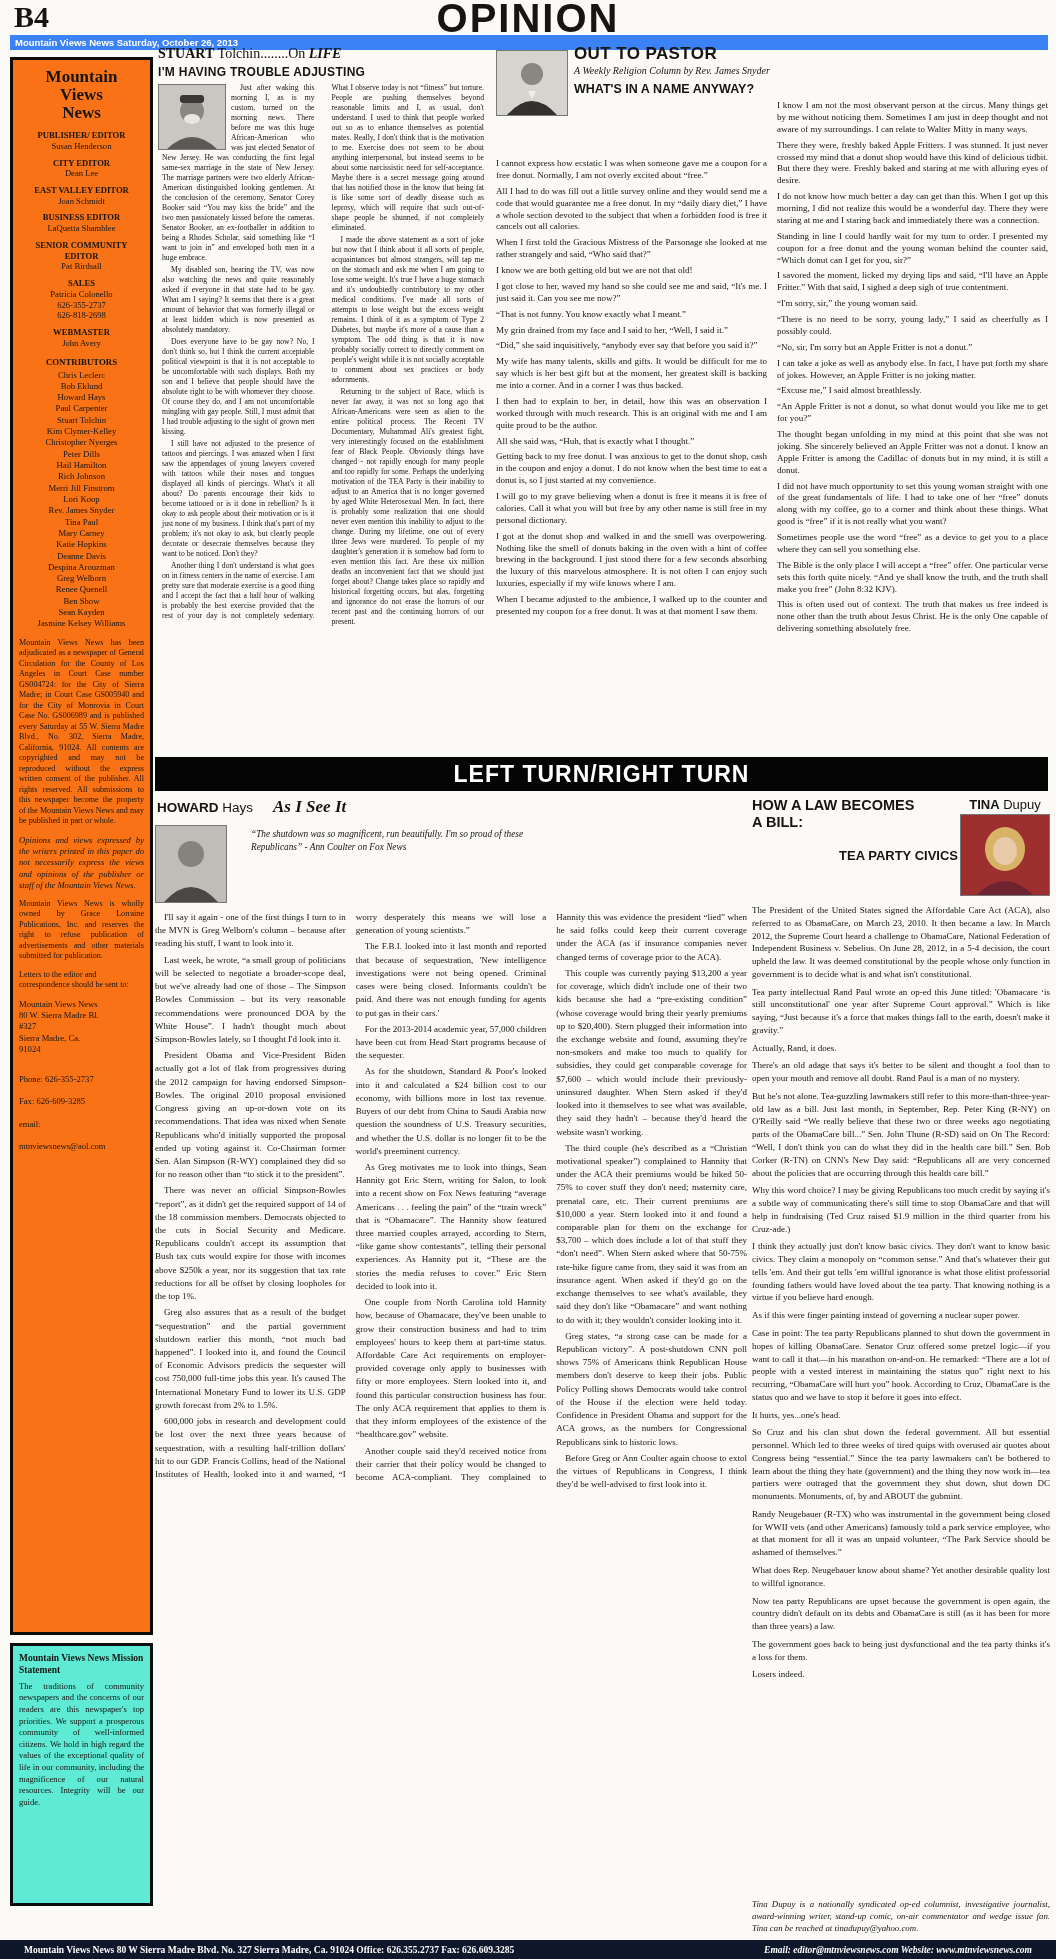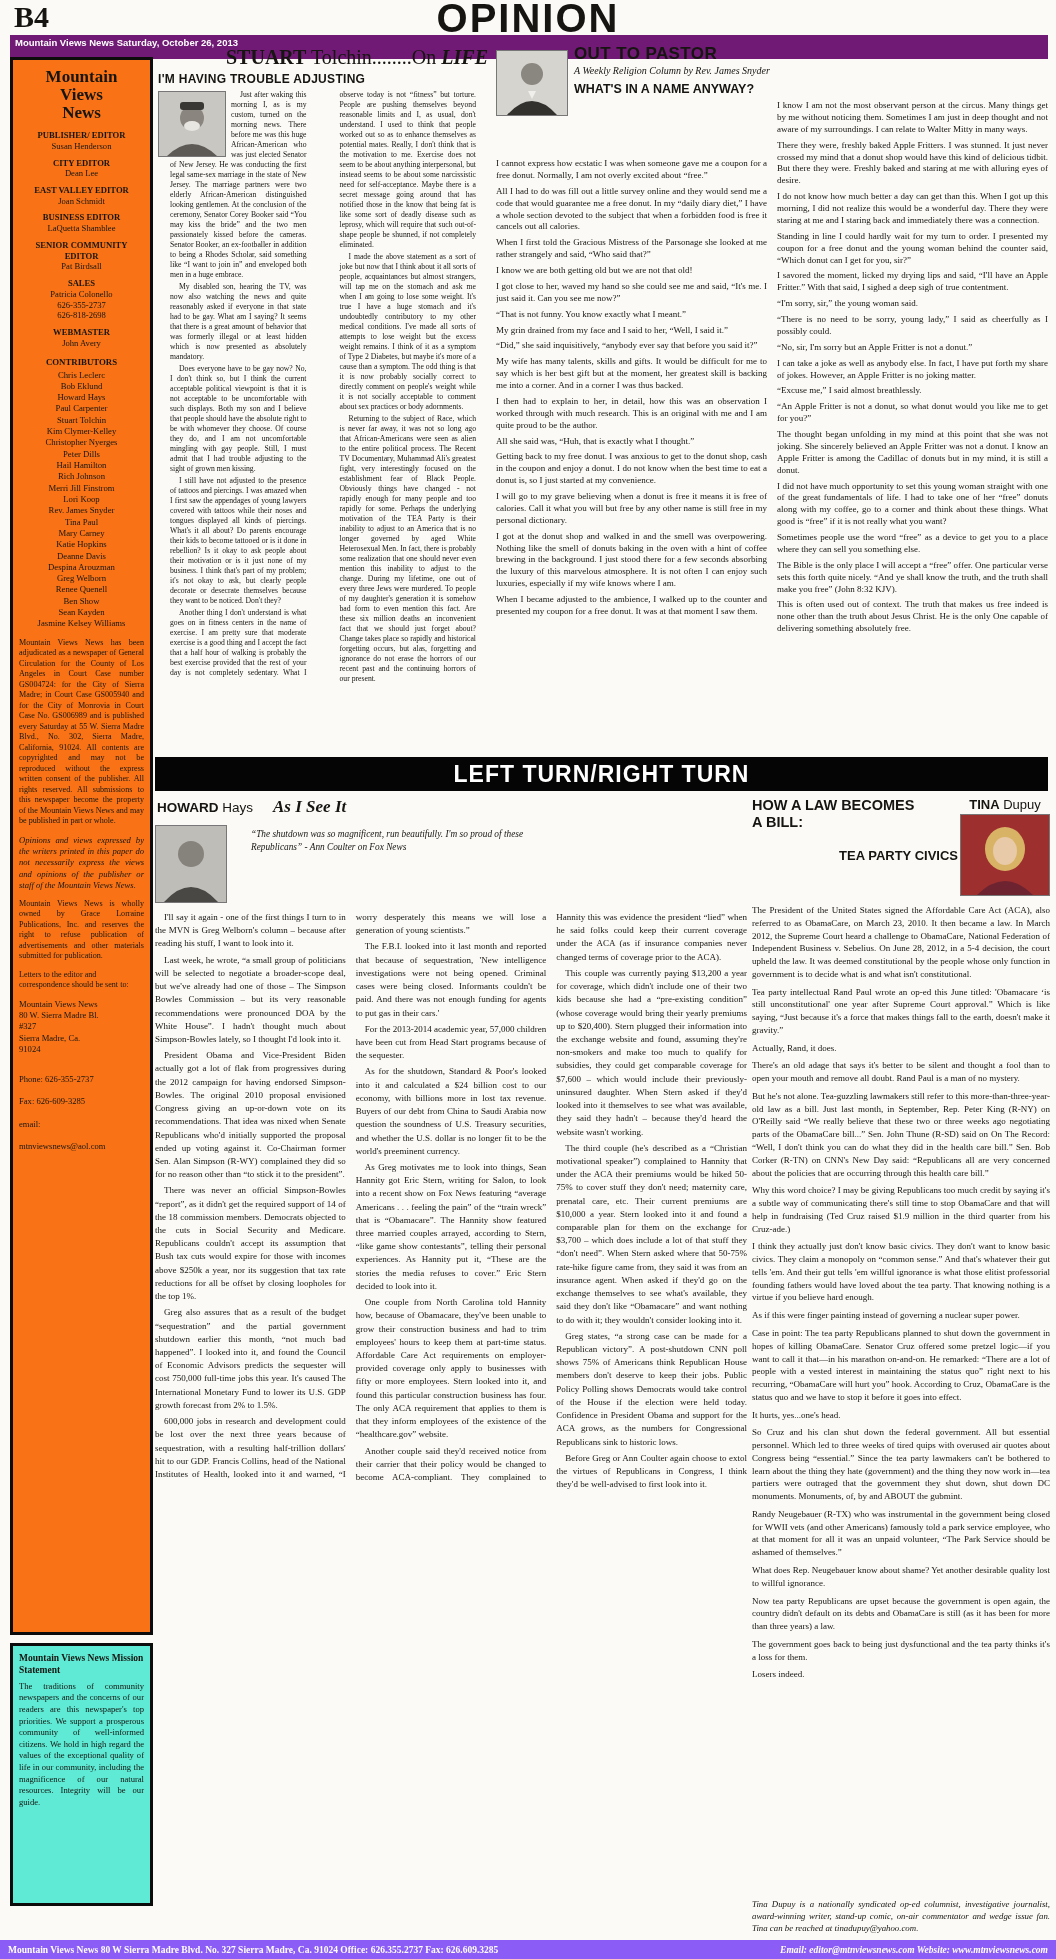--- a/index.html
+++ b/index.html
@@ -1,21 +1,21 @@
 <!DOCTYPE html>
 <html><head>
 <meta charset="utf-8">
 <style>
   html,body{margin:0;padding:0}
   body{width:1056px;height:1959px;background:#fbfaf6;font-family:"Liberation Serif",serif;color:#161511;position:relative;overflow:hidden}
 
   
   .page-num{position:absolute;left:14px;top:0;font:bold 30px "Liberation Serif",serif}
   .opinion-title{position:absolute;left:0;top:-4px;width:100%;text-align:center;font:bold 40px "Liberation Sans",sans-serif;letter-spacing:2px}
-  .date-bar{position:absolute;left:10px;top:35px;width:1038px;height:24px;background:#701a75;color:#fff;font:bold 9.5px "Liberation Sans",sans-serif;line-height:15px;padding-left:5px;box-sizing:border-box}
+  .date-bar{position:absolute;left:10px;top:35px;width:1038px;height:15px;background:#3b82f6;color:#fff;font:bold 9.5px "Liberation Sans",sans-serif;line-height:15px;padding-left:5px;box-sizing:border-box}
 
   
   .sidebar{position:absolute;left:10px;top:57px;width:143px;height:1578px;border:3px solid #0c0c0c;background:#f97316;box-sizing:border-box;padding:8px 6px;text-align:center}
   .sidebar-title{font:bold 17px "Liberation Serif",serif;line-height:1.06;white-space:pre-line;margin-bottom:8px}
   .staff-block{margin-bottom:6px}
   .staff-role{font:bold 8.6px "Liberation Serif",serif;line-height:1.25}
   .staff-name{font-size:8.6px;line-height:1.25;white-space:pre-line}
   .contrib-head{font:bold 8.8px "Liberation Serif",serif;margin:8px 0 3px}
   .contrib-list div{font-size:8.7px;line-height:1.3}
   .side-par{font-size:8.1px;line-height:1.3;text-align:justify;margin-top:8px}
@@ -25,26 +25,26 @@
   .mission-box{position:absolute;left:10px;top:1643px;width:143px;height:263px;border:3px solid #0c0c0c;background:#5eead4;box-sizing:border-box;padding:7px 6px;text-align:left}
   .mission-title{font:bold 9.5px "Liberation Serif",serif;text-align:left;line-height:1.25;margin-bottom:4px}
   .mission-text{font-size:8.6px;line-height:1.35;text-align:justify}
 
   
   .photo{border:1px solid #777;overflow:hidden;background:#ccc}
   .photo svg{display:block;width:100%;height:100%}
 
   
   .stuart{position:absolute;left:158px;top:46px;width:330px;height:712px}
-  .stuart-byline{text-align:right;font-size:20px}
+  .stuart-byline{text-align:left;font-size:14px}
   .stuart-byline .b{font-weight:bold}
   .stuart-byline .i{font-weight:bold;font-style:italic}
   .stuart-headline{font:bold 12px "Liberation Sans",sans-serif;margin:3px 0 4px;letter-spacing:.3px}
   .stuart-cols{column-count:2;column-gap:9px;height:656px;overflow:hidden;font-size:7.7px;line-height:1.3;text-align:justify}
-  .stuart-cols p{margin:0 12px 2px;text-indent:9px}
+  .stuart-cols p{margin:0 4px 2px;text-indent:9px}
   .stuart-photo{width:66px;height:64px;float:left;margin:1px 5px 3px 0}
 
   
   .pastor{position:absolute;left:496px;top:44px;width:552px;height:714px}
   .pastor-header{position:absolute;top:0;left:0;width:100%}
   .pastor-photo{position:absolute;top:6px;left:0;width:70px;height:64px}
   .pastor-titles{margin-left:78px}
   .pastor-title{font:bold 17px "Liberation Sans",sans-serif;letter-spacing:.4px}
   .pastor-subtitle{font-style:italic;font-size:10px;margin:1px 0 6px}
   .pastor-headline{font:bold 12.5px "Liberation Sans",sans-serif}
@@ -77,21 +77,21 @@
   .tina-sub{font:bold 13px "Liberation Sans",sans-serif;text-align:right;margin-top:18px}
   .tina-nameblock{width:90px;text-align:center}
   .tina-byline{font-family:"Liberation Sans",sans-serif;font-size:13px;margin-bottom:2px}
   .tina-byline .b{font-weight:bold}
   .tina-photo{width:88px;height:80px}
   .tina-text{flex:1;overflow:hidden;margin-top:8px;font-size:9px;line-height:1.42;text-align:justify}
   .tina-text p{margin:0 0 5px}
   .tina-bio{font-style:italic;font-size:8.8px;line-height:1.35;text-align:justify;margin-top:4px}
 
   
-  .footer-bar{position:absolute;left:0;top:1940px;width:1056px;height:19px;background:#8b5cf6;color:#fff;display:flex;justify-content:space-between;align-items:center;padding:0 8px;box-sizing:border-box;font:bold 9.5px "Liberation Serif",serif}
+  .footer-bar{position:absolute;left:0;top:1940px;width:1056px;height:19px;background:#0f172a;color:#fff;display:flex;justify-content:space-between;align-items:center;padding:0 24px;box-sizing:border-box;font:bold 9.5px "Liberation Serif",serif}
   .footer-right{font-style:italic}
 </style>
 </head>
 <body>
 
 <div class="page-num">B4</div>
 <div class="opinion-title">OPINION</div>
 <div class="date-bar">Mountain Views News  Saturday, October 26, 2013</div>
 
 <div class="sidebar">

